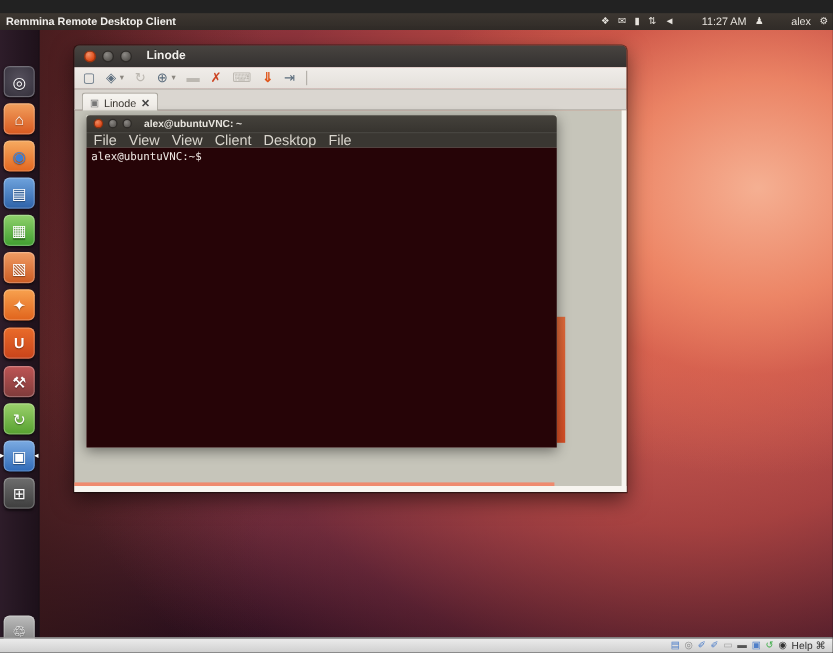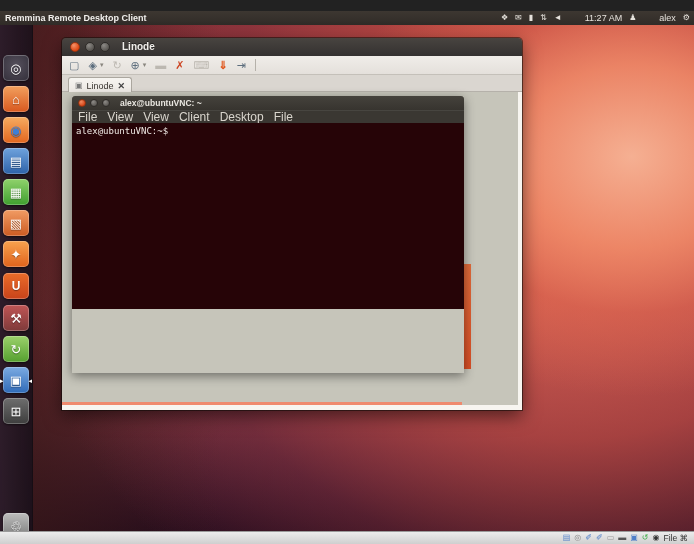--- a/index.html
+++ b/index.html
@@ -99,21 +99,21 @@
     border-radius:3px 3px 0 0;}
   .twbtn{position:absolute;top:3px;width:8px;height:8px;border-radius:50%;box-sizing:border-box;}
   .twbtn.close{background:radial-gradient(circle at 35% 30%,#f08a60,#d9481a 70%);border:1px solid #8f3210;}
   .twbtn.dim{background:radial-gradient(circle at 35% 30%,#8d8a86,#5a5753 75%);border:1px solid #2e2b28;}
   .term-title .wt{position:absolute;left:48px;top:0;font-size:8.5px;font-weight:bold;
     color:#e9e6e0;line-height:14px;}
   .term-menu{left:0;top:14px;width:392px;height:13px;background:#3a3732;
     border-top:1px solid rgba(255,255,255,.07);box-sizing:border-box;
     display:flex;gap:10px;padding-left:6px;align-items:center;}
   .term-menu span{font-size:12px;color:#d9d5cd;}
-  .term-body{left:0;top:27px;width:392px;height:186px;background:#260407;
+  .term-body{left:0;top:27px;width:392px;height:250px;background:#260407;
     font-family:"DejaVu Sans Mono",monospace;font-size:9px;color:#efe9e4;
     padding:3px 4px;box-sizing:border-box;}
 
   
   .vbox-bar{left:0;top:531px;width:694px;height:13px;
     background:linear-gradient(#ececec,#cfcfcf);border-top:1px solid #9a9a9a;box-sizing:border-box;}
   .vb-icons{position:absolute;right:6px;top:0;height:12px;display:flex;align-items:center;gap:4px;}
   .vb-icons .si{font-size:8px;line-height:12px;}
   .ic-hdd{color:#4f7fc9}.ic-cd{color:#8a8a8a}.ic-net{color:#4f7fc9}
   .ic-usb{color:#9a9a9a}.ic-sf{color:#555}.ic-disp{color:#4f7fc9}
@@ -248,17 +248,17 @@
     <div class="vb-icons">
       <span class="si ic-hdd">▤</span>
       <span class="si ic-cd">◎</span>
       <span class="si ic-net">✐</span>
       <span class="si ic-net">✐</span>
       <span class="si ic-usb">▭</span>
       <span class="si ic-sf">▬</span>
       <span class="si ic-disp">▣</span>
       <span class="si ic-feat">↺</span>
       <span class="si ic-mouse">◉</span>
-      <span class="vb-key">File ⌘</span>
+      <span class="vb-key">Help ⌘</span>
     </div>
   </div>
 
 </div>
 
 </body></html>

